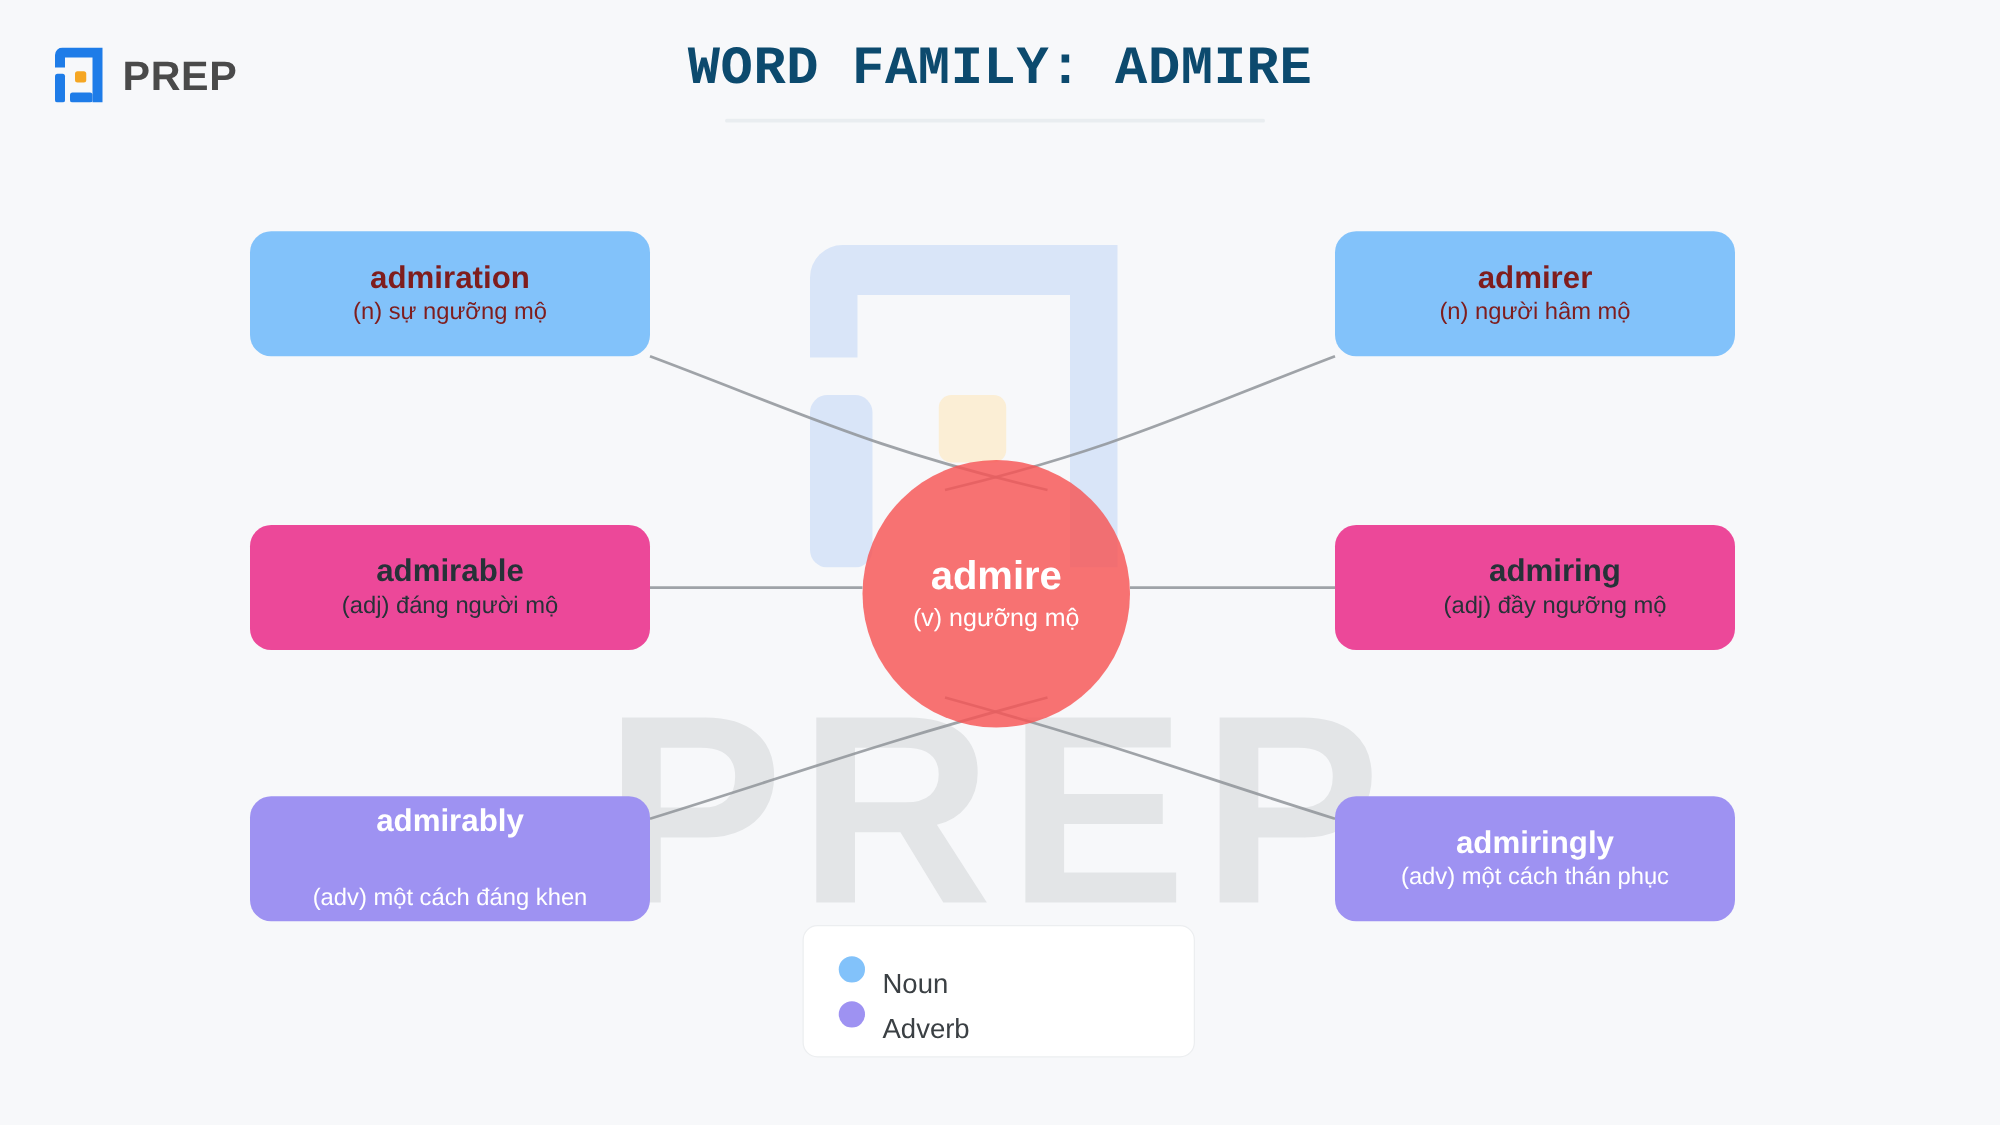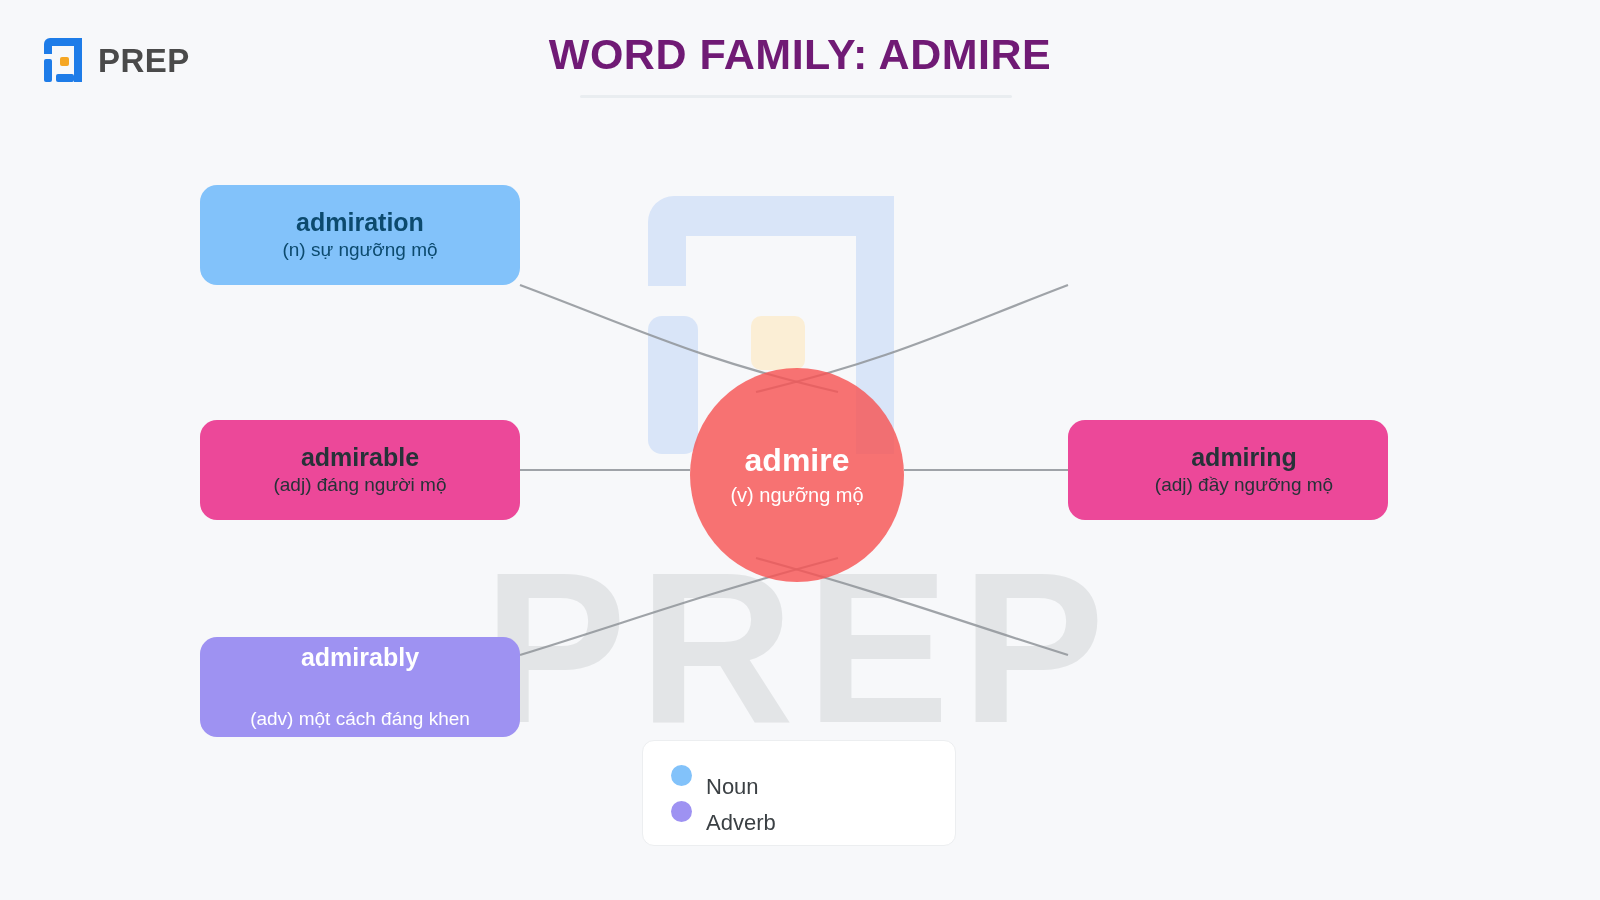--- a/index.html
+++ b/index.html
@@ -39,21 +39,22 @@
 
   .page-title {
     position: absolute;
     left: 0;
     right: 0;
     top: 30px;
     text-align: center;
     font-size: 43px;
     font-weight: bold;
     letter-spacing: 0.5px;
-    color: #701a75;
+    color: #0c4a6e;
+    font-family: Liberation Mono, monospace;
   }
   .title-rule {
     position: absolute;
     left: 580px;
     top: 95px;
     width: 432px;
     height: 3px;
     background: #e9edf0;
     border-radius: 2px;
   }
@@ -111,21 +112,21 @@
   .card .w {
     font-size: 25px;
     font-weight: bold;
     line-height: 1.15;
     margin-bottom: 3px;
   }
   .card .m {
     font-size: 19px;
     line-height: 1.2;
   }
-  .card.noun  { background: #82c2fa; color: #0c4a6e; }
+  .card.noun  { background: #82c2fa; color: #7f1d1d; }
   .card.adj   { background: #ec4899; color: #263238; }
   .card.adv   { background: #9e92f2; color: #ffffff; }
 
   .pos-tl { left: 200px;  top: 185px; }
   .pos-tr { left: 1068px; top: 185px; }
   .pos-ml { left: 200px;  top: 420px; }
   .pos-mr { left: 1068px; top: 420px; padding-left: 32px; }
   .pos-bl { left: 200px;  top: 637px; gap: 33px; }
   .pos-br { left: 1068px; top: 637px; }
 
@@ -219,36 +220,44 @@
     <path class="link-path" d="M 1068 470 L 904 470"></path>
     <path class="link-path" d="M 520 655 C 640 618 700 595 838 558"></path>
     <path class="link-path" d="M 1068 655 C 950 618 890 595 756 558"></path>
   </svg>
 
   <div class="card noun pos-tl">
     <div class="w">admiration</div>
     <div class="m">(n) sự ngưỡng mộ</div>
   </div>
 
+  <div class="card noun pos-tr">
+    <div class="w">admirer</div>
+    <div class="m">(n) người hâm mộ</div>
+  </div>
 
   <div class="card adj pos-ml">
     <div class="w">admirable</div>
     <div class="m">(adj) đáng người mộ</div>
   </div>
 
   <div class="card adj pos-mr">
     <div class="w">admiring</div>
     <div class="m">(adj) đầy ngưỡng mộ</div>
   </div>
 
   <div class="card adv pos-bl">
     <div class="w">admirably</div>
     <div class="m">(adv) một cách đáng khen</div>
   </div>
 
+  <div class="card adv pos-br">
+    <div class="w">admiringly</div>
+    <div class="m">(adv) một cách thán phục</div>
+  </div>
 
   <div class="center-node">
     <div class="w">admire</div>
     <div class="m">(v) ngưỡng mộ</div>
   </div>
 
   <div class="legend">
     <div class="legend-row">
       <span class="legend-dot" style="background:#82c2fa"></span>
       <span class="legend-label">Noun</span>

